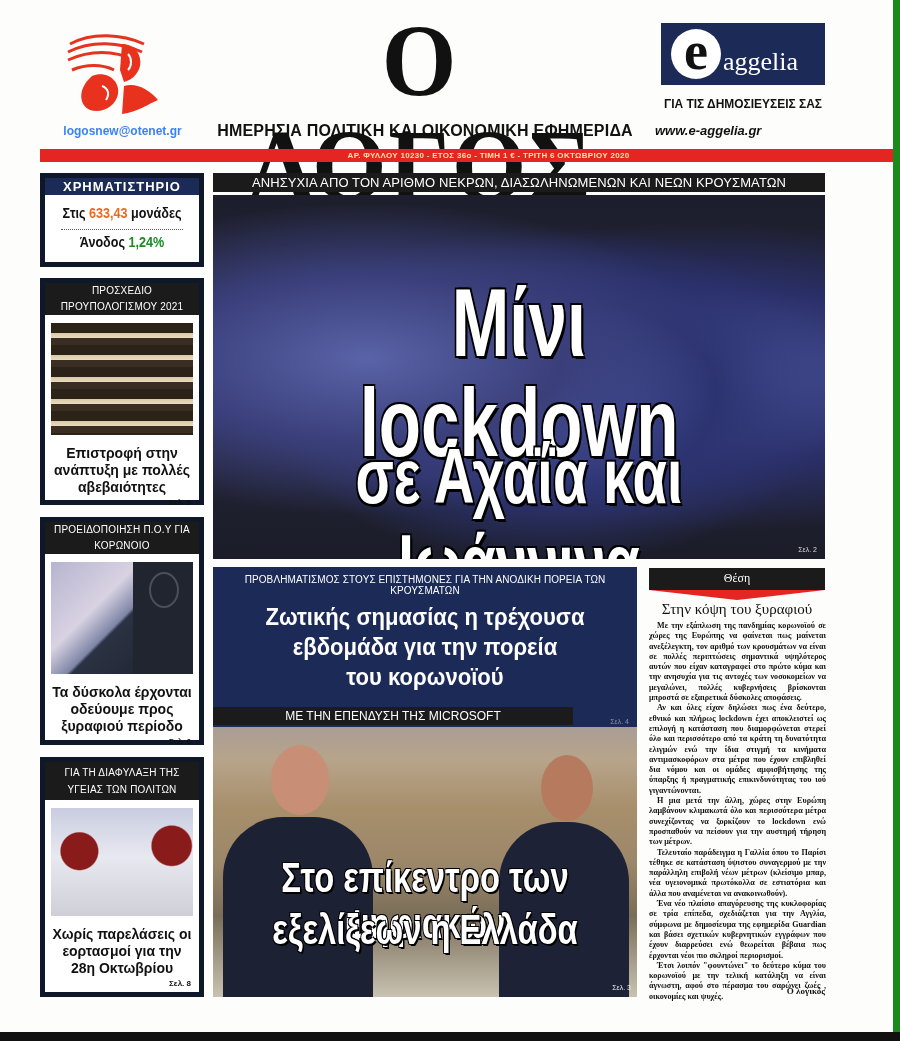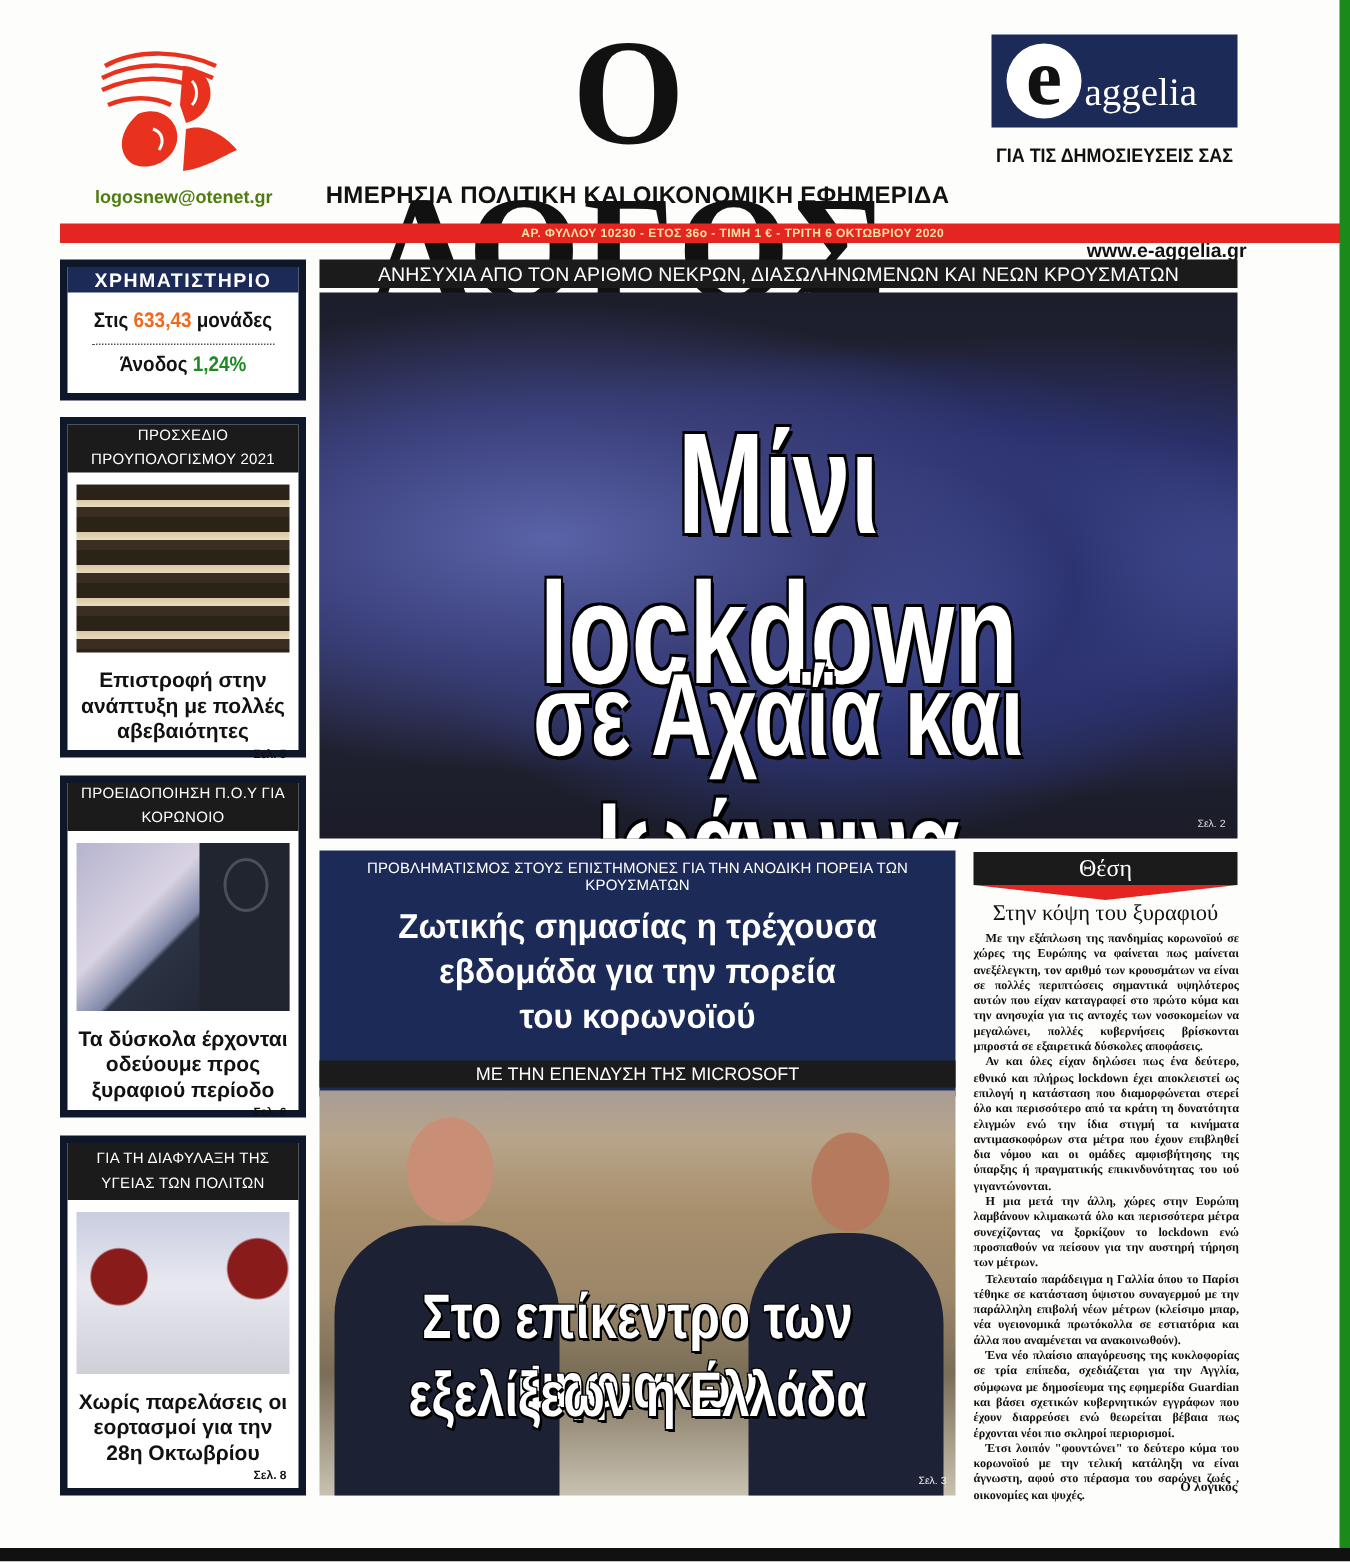--- a/index.html
+++ b/index.html
@@ -5,28 +5,28 @@
   * { box-sizing: border-box; margin: 0; padding: 0; }
   html, body { width: 900px; height: 1041px; overflow: hidden; background: #fff; }
   body { position: relative; font-family: "Liberation Sans", sans-serif; color: #111; }
 
   .page { position: absolute; left: 0; top: 0; width: 893px; height: 1032px; background: #fdfdfb; }
   .green-edge { position: absolute; right: 0; top: 0; width: 7px; height: 1032px; background: #1a8a1a; }
   .bottom-bar { position: absolute; left: 0; bottom: 0; width: 900px; height: 9px; background: #111; }
 
   
   .logo-art { position: absolute; left: 62px; top: 30px; width: 104px; height: 92px; }
-  .logo-email { position: absolute; left: 40px; top: 124px; width: 165px; text-align: center; font-size: 12px; font-weight: bold; color: #4d7c0f; }
+  .logo-email { position: absolute; left: 40px; top: 124px; width: 165px; text-align: center; font-size: 12px; font-weight: bold; color: #3b82f6; }
   .title { position: absolute; left: 210px; top: 14px; width: 420px; text-align: center; font-family: "Liberation Serif", serif; font-weight: 900; font-size: 96px; line-height: 100px; letter-spacing: 2px; color: #111; transform: scaleY(1.05); }
   .subtitle { position: absolute; left: 215px; top: 122px; width: 420px; text-align: center; font-size: 16px; font-weight: bold; letter-spacing: 0.2px; color: #111; }
   .ad-box { position: absolute; left: 661px; top: 23px; width: 164px; height: 62px; background: #1c2a57; }
   .ad-e { position: absolute; left: 10px; top: 6px; width: 50px; height: 50px; border-radius: 50%; background: #fff; color: #111; font-family: "Liberation Serif", serif; font-weight: bold; font-size: 54px; line-height: 44px; text-align: center; }
   .ad-text { position: absolute; left: 62px; top: 24px; font-family: "Liberation Serif", serif; font-size: 26px; color: #fff; }
   .ad-tagline { position: absolute; left: 655px; top: 96px; width: 176px; text-align: center; font-size: 13px; font-weight: bold; color: #111; transform: scaleX(0.92); }
-  .ad-url { position: absolute; left: 655px; top: 123px; width: 176px; text-align: right; font-size: 13px; font-weight: bold; color: #111; margin-top: 36px; }
+  .ad-url { position: absolute; left: 655px; top: 123px; width: 176px; text-align: left; font-size: 13px; font-weight: bold; font-style: italic; color: #111; }
   .redbar { position: absolute; left: 40px; top: 149px; width: 897px; height: 13px; background: #e52521; }
   .redbar span { position: absolute; left: 0; right: 0; top: 0; text-align: center; font-size: 8px; line-height: 13px; font-weight: bold; color: #f8e3a0; letter-spacing: 0.3px; }
 
   
   .box { position: absolute; left: 40px; width: 164px; border: 5px solid #0f172a; background: #fff; }
   .box-head { background: #1b1b1b; color: #fff; text-align: center; font-size: 10px; line-height: 16px; letter-spacing: 0.2px; }
   .box-head.dark-blue { background: #1c2a57; font-size: 13px; font-weight: bold; line-height: 17px; letter-spacing: 1px; }
   .box-img { margin: 8px 6px 0 6px; height: 112px; position: relative; overflow: hidden; }
   .box-title { text-align: center; font-size: 14px; font-weight: bold; line-height: 17px; margin-top: 8px; padding: 0 4px; }
   .box-page { text-align: right; font-size: 8px; font-weight: bold; padding-right: 8px; margin-top: 2px; }
@@ -57,36 +57,36 @@
   .lead-h2 { top: 238px; font-size: 78px; line-height: 86px; }
   .lead-page { position: absolute; right: 8px; bottom: 6px; color: #ddd; font-size: 7px; }
 
   
   .story2 { position: absolute; left: 213px; top: 567px; width: 424px; height: 164px; background: #1c2a57; }
   .story2-kicker { text-align: center; color: #fff; font-size: 10px; margin-top: 7px; letter-spacing: 0.1px; }
   .story2-title { text-align: center; color: #fff; font-size: 23px; font-weight: 900; line-height: 30px; margin-top: 6px; transform: scaleX(0.96); }
   .story2-page { position: absolute; right: 8px; bottom: 6px; color: #8a92b0; font-size: 7px; }
 
   
-  .story3-kicker { position: absolute; left: 213px; top: 707px; width: 424px; height: 18px; background: #1b1b1b; color: #fff; font-size: 12px; line-height: 18px; text-align: center; }
+  .story3-kicker { position: absolute; left: 213px; top: 707px; width: 360px; height: 18px; background: #1b1b1b; color: #fff; font-size: 12px; line-height: 18px; text-align: center; }
   .story3-photo { position: absolute; left: 213px; top: 727px; width: 424px; height: 270px; overflow: hidden;
     background: linear-gradient(180deg, #a99d95 0%, #b7a48a 12%, #a88f6c 30%, #9c8769 50%, #7a6e58 70%, #c9c2b2 100%); }
   .story3-photo .person-l { position: absolute; left: 10px; top: 90px; width: 150px; height: 190px; background: #1c2133; border-radius: 60px 60px 0 0; }
   .story3-photo .person-r { position: absolute; right: 8px; top: 95px; width: 130px; height: 180px; background: #1d2236; border-radius: 60px 60px 0 0; }
   .story3-photo .head-l { position: absolute; left: 58px; top: 18px; width: 58px; height: 70px; border-radius: 50%; background: #c98e76; }
   .story3-photo .head-r { position: absolute; right: 44px; top: 28px; width: 52px; height: 66px; border-radius: 50%; background: #b67a5f; }
   .story3-headline { position: absolute; left: 0; width: 100%; text-align: center; color: #fff; font-weight: bold; font-size: 42px; line-height: 46px;
     text-shadow: 2px 2px 0 #000, -1px -1px 0 #000, 1px -1px 0 #000, -1px 1px 0 #000; transform: scaleX(0.78); }
   .story3-h1 { top: 128px; }
   .story3-h2 { top: 180px; }
   .story3-page { position: absolute; right: 6px; bottom: 6px; color: #eee; font-size: 7px; }
 
   
   .opinion-banner { position: absolute; left: 649px; top: 568px; width: 176px; height: 22px; background: #1b1b1b; }
-  .opinion-banner span { position: absolute; left: 0; right: 0; top: 3px; text-align: center; color: #fff; font-family: "Liberation Serif", serif; font-size: 16px; }
+  .opinion-banner span { position: absolute; left: 0; right: 0; top: 3px; text-align: center; color: #fff; font-family: "Liberation Serif", serif; font-size: 12px; }
   .opinion-arrow { position: absolute; left: 649px; top: 590px; width: 0; height: 0; border-left: 88px solid transparent; border-right: 88px solid transparent; border-top: 10px solid #e52521; }
   .opinion-title { position: absolute; left: 649px; top: 601px; width: 176px; text-align: center; font-family: "Liberation Serif", serif; font-weight: normal; font-size: 15px; color: #111; }
   .opinion-body { position: absolute; left: 649px; top: 621px; width: 177px; font-family: "Liberation Serif", serif; font-weight: bold; font-size: 8.1px; line-height: 10.3px; text-align: justify; color: #111; }
   .opinion-body p { text-indent: 8px; }
   .opinion-sign { position: absolute; left: 649px; top: 986px; width: 176px; text-align: right; font-family: "Liberation Serif", serif; font-size: 9px; font-weight: bold; }
 </style>
 </head>
 <body>
 
 <div class="page">

